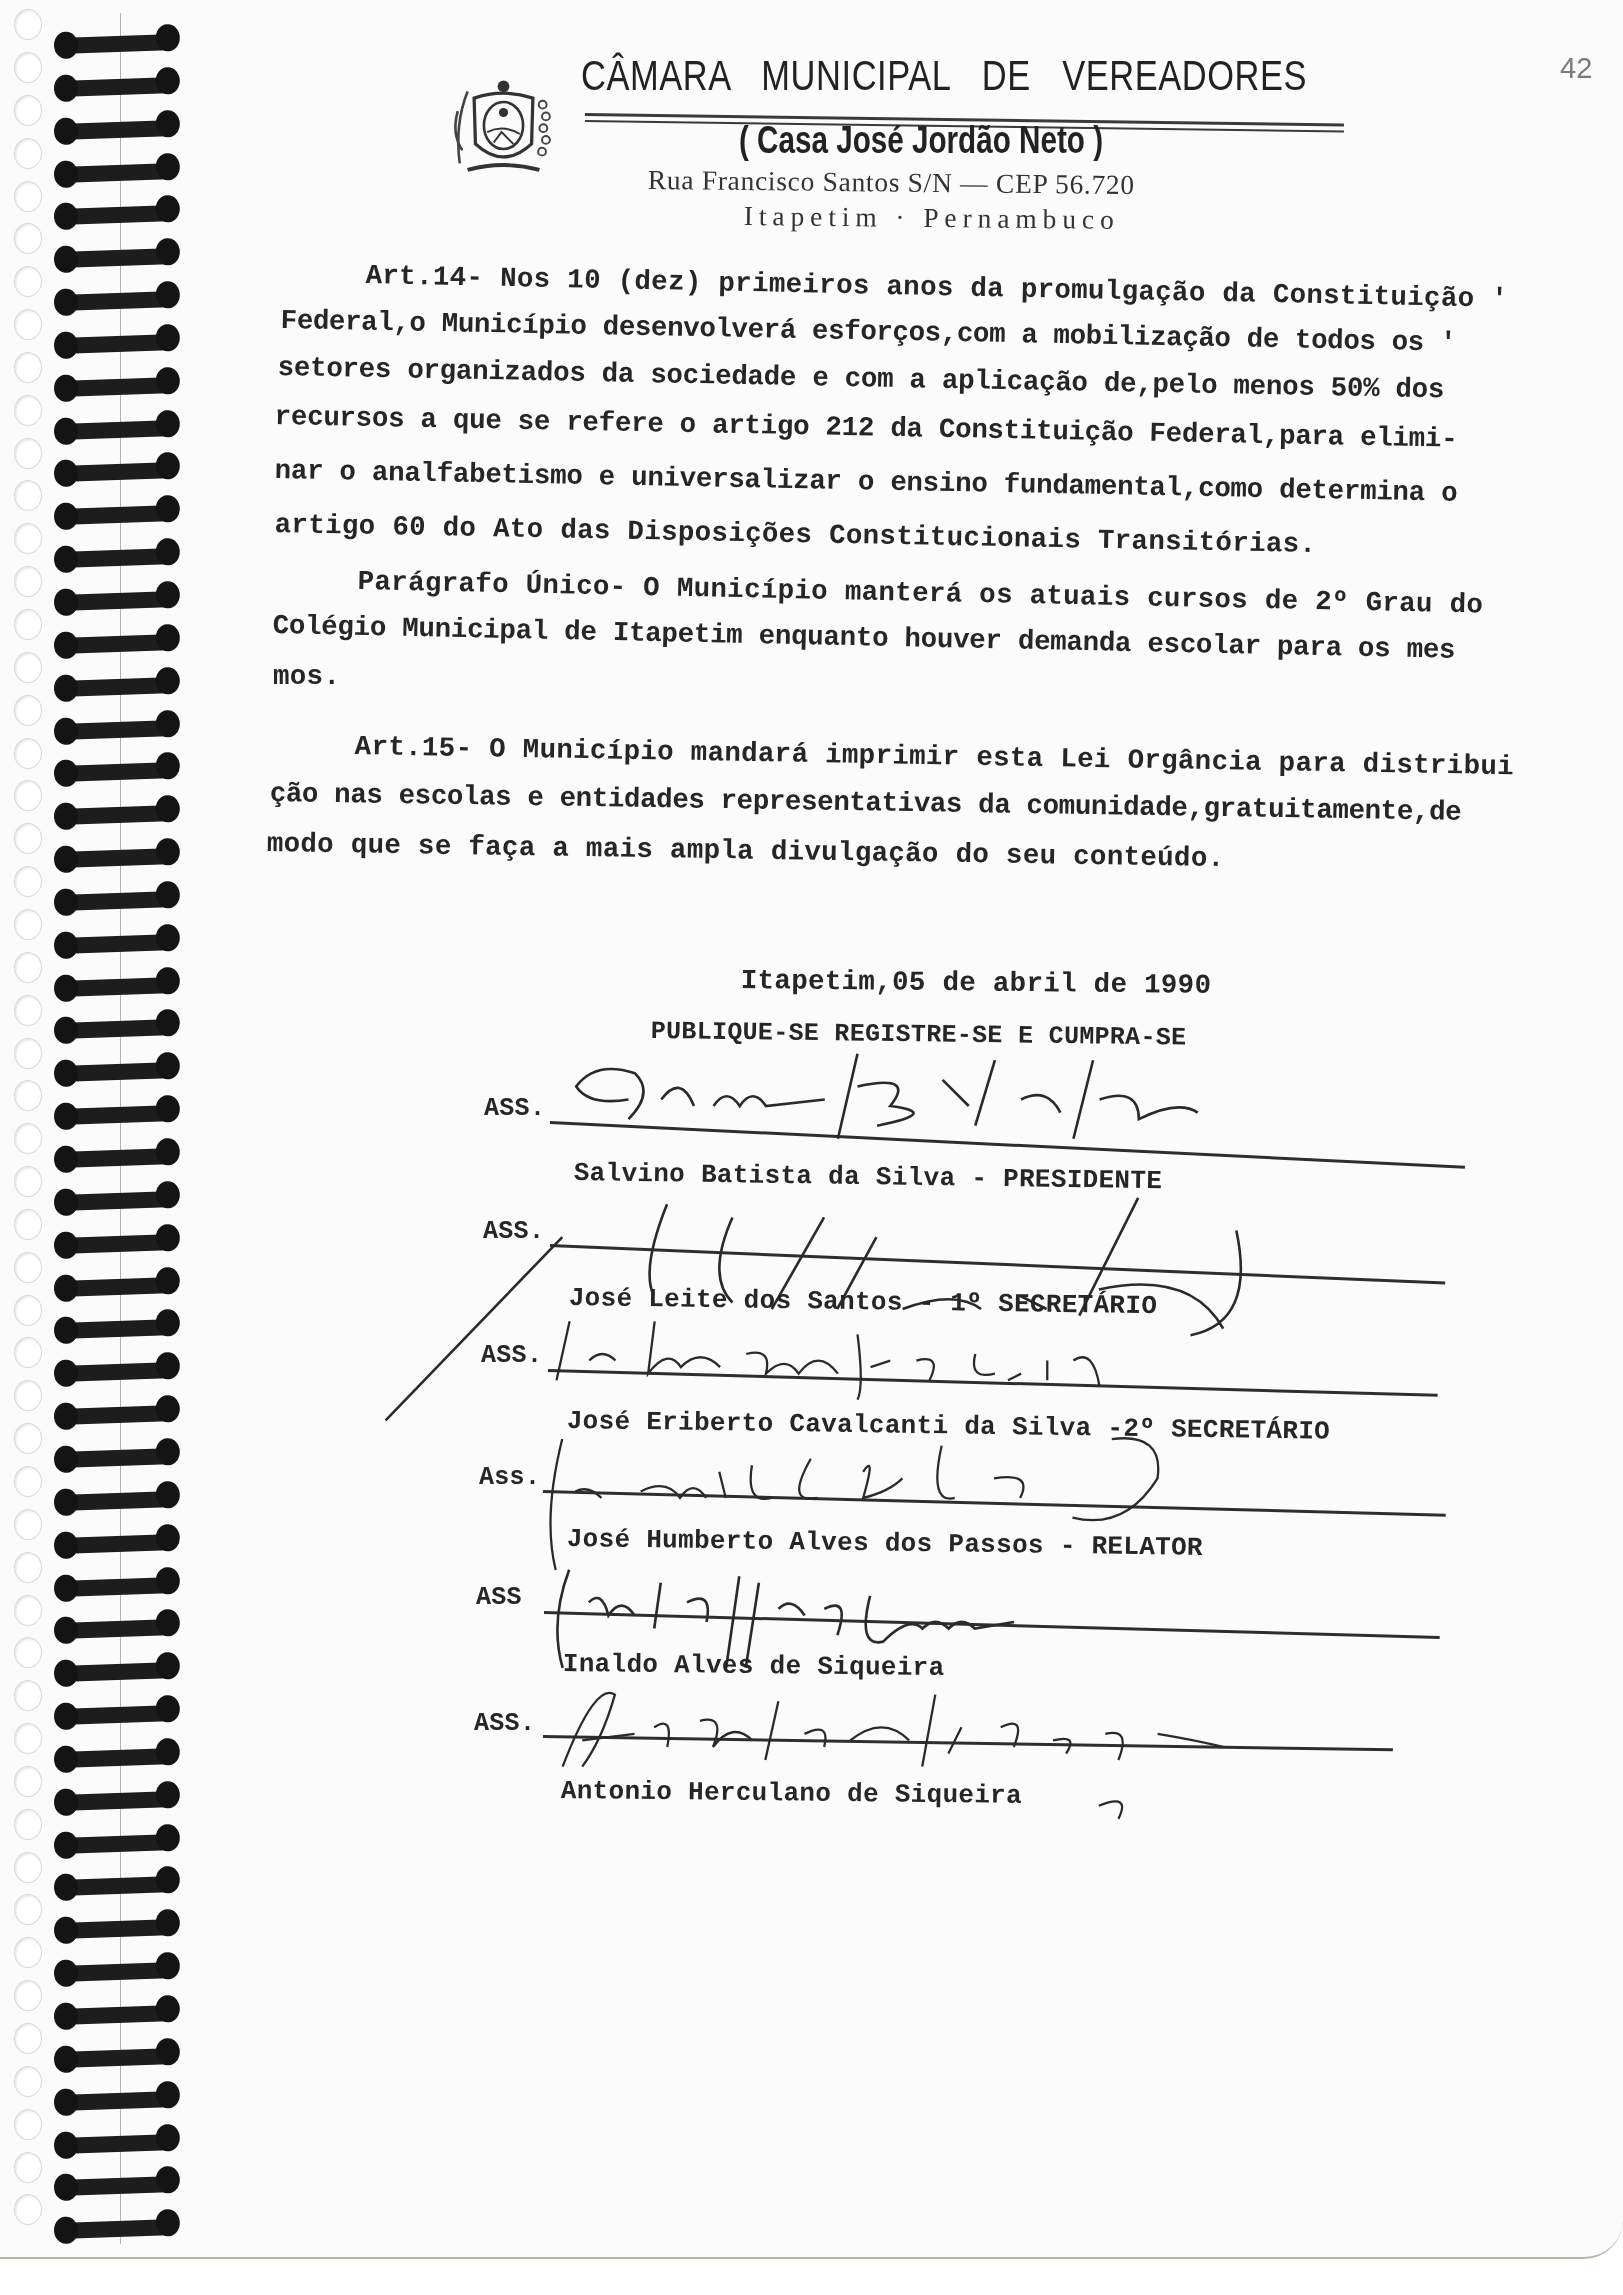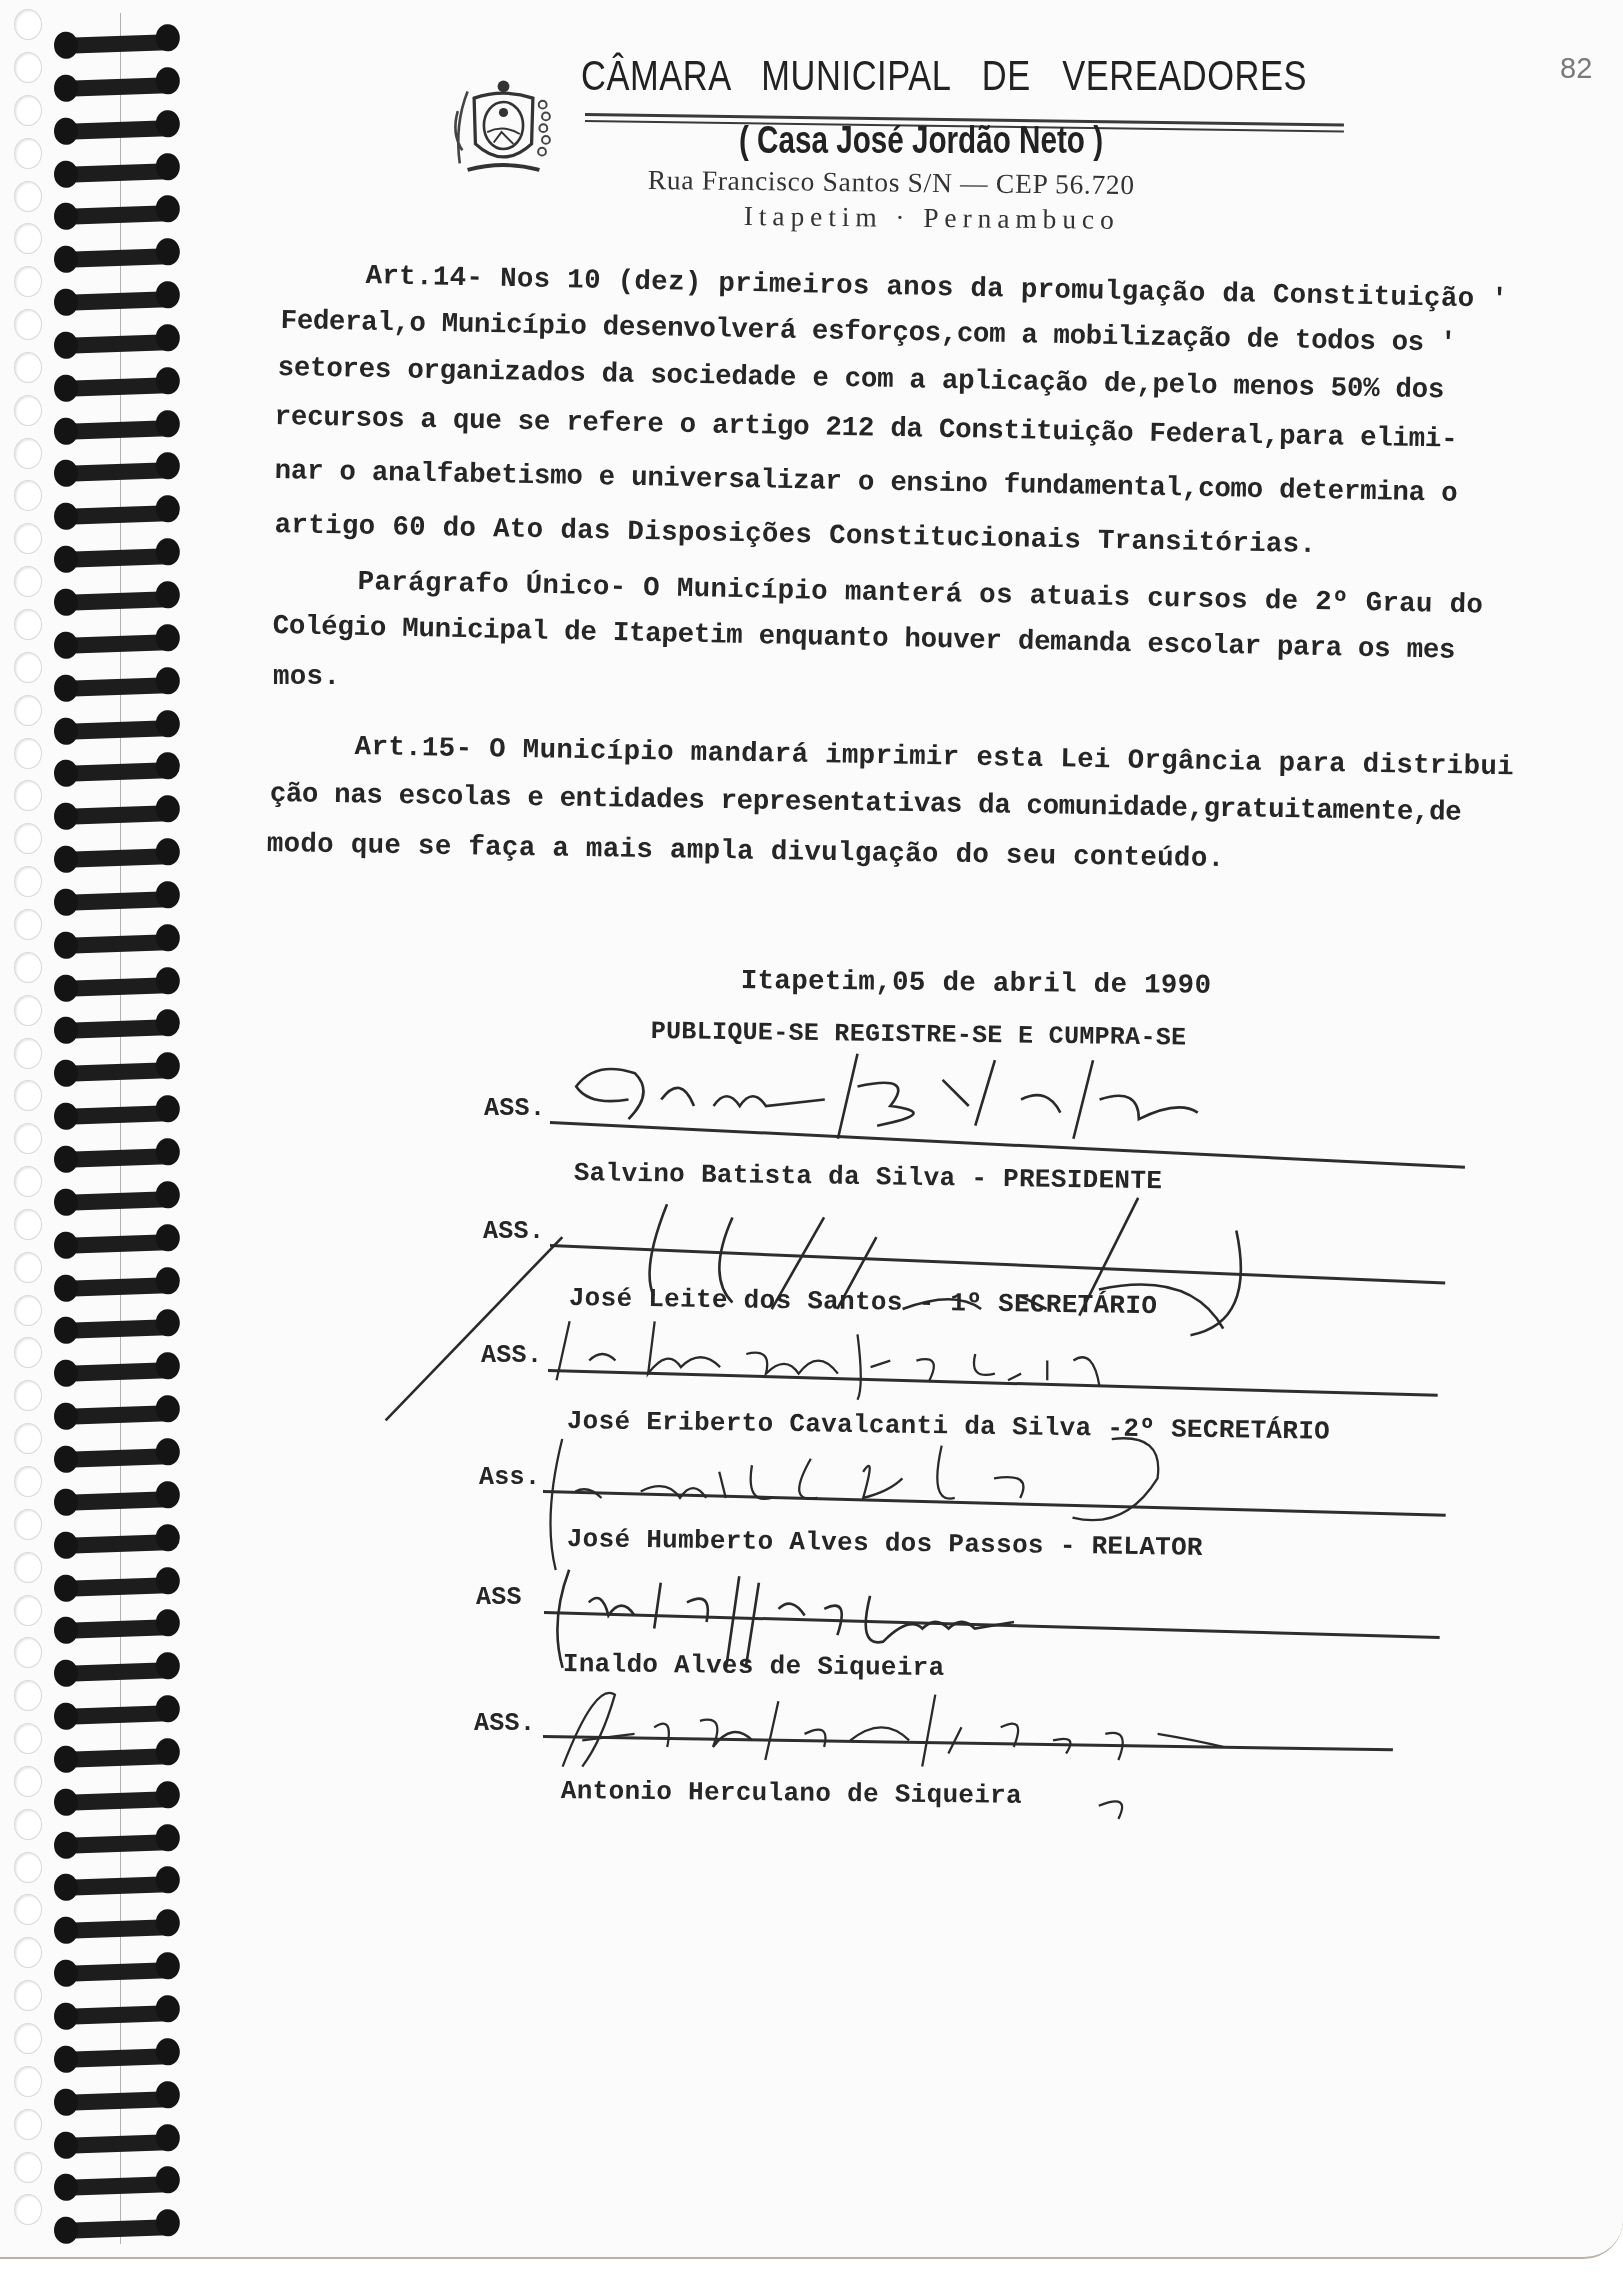--- a/index.html
+++ b/index.html
@@ -258,21 +258,21 @@
     <div class="hole" style="top: 2066px;"></div>
     <div class="coil" style="top: 2093px;"></div>
     <div class="hole" style="top: 2109px;"></div>
     <div class="coil" style="top: 2136px;"></div>
     <div class="hole" style="top: 2152px;"></div>
     <div class="coil" style="top: 2178px;"></div>
     <div class="hole" style="top: 2194px;"></div>
     <div class="coil" style="top: 2221px;"></div>
   </div>
 
-<div class="page-number">82</div>
+<div class="page-number">42</div>
 
 <svg class="seal" viewBox="0 0 170 170">
   <path d="M40 40 Q85 25 130 40 L128 110 Q85 150 42 110 Z" fill="none" stroke="#333" stroke-width="5"></path>
   <ellipse cx="85" cy="82" rx="30" ry="36" fill="none" stroke="#333" stroke-width="4"></ellipse>
   <circle cx="85" cy="62" r="7" fill="#333"></circle>
   <path d="M60 92 Q85 80 110 95" fill="none" stroke="#333" stroke-width="3"></path>
   <path d="M70 108 L82 92 L100 110" fill="none" stroke="#333" stroke-width="3"></path>
   <path d="M18 140 Q10 80 30 30 M22 120 Q5 95 15 60" fill="none" stroke="#444" stroke-width="4"></path>
   <g fill="none" stroke="#444" stroke-width="3">
     <circle cx="145" cy="50" r="6"></circle>

